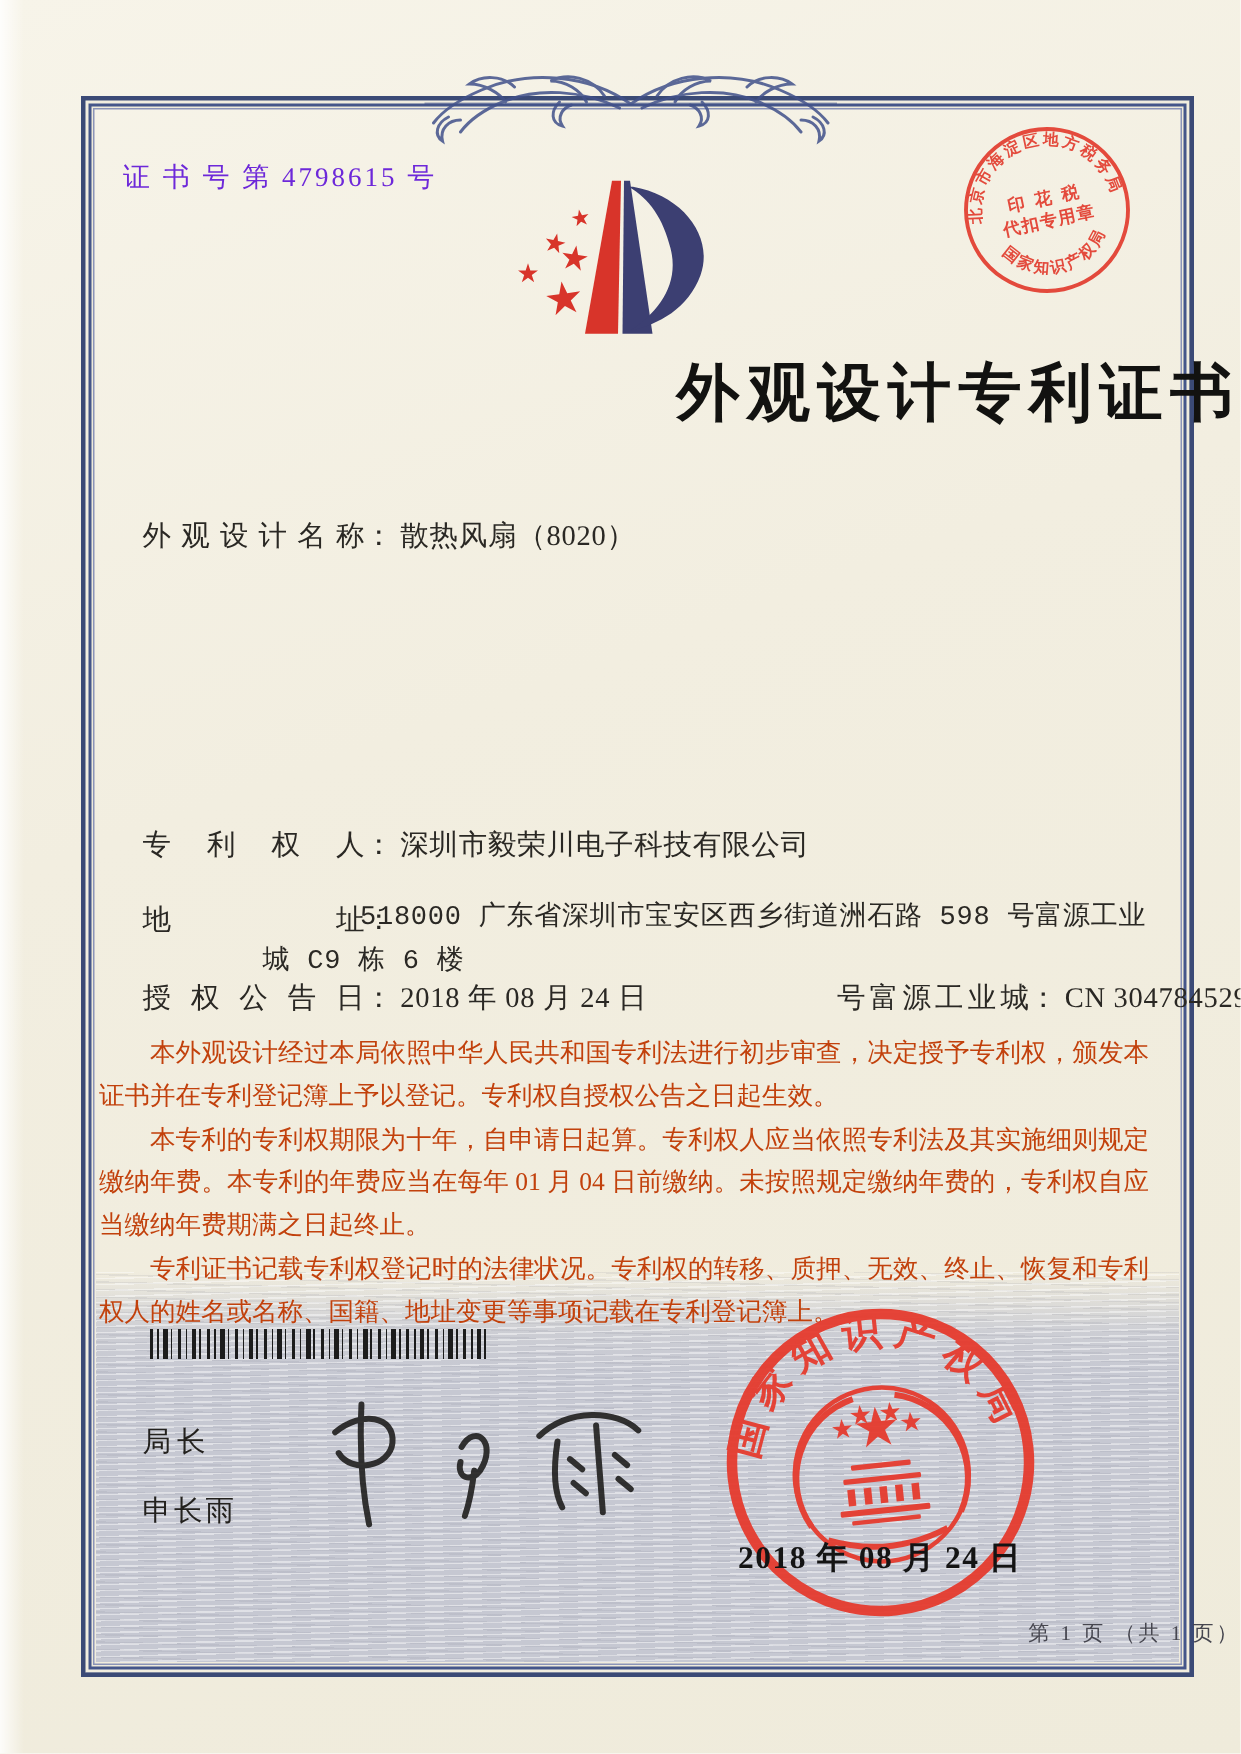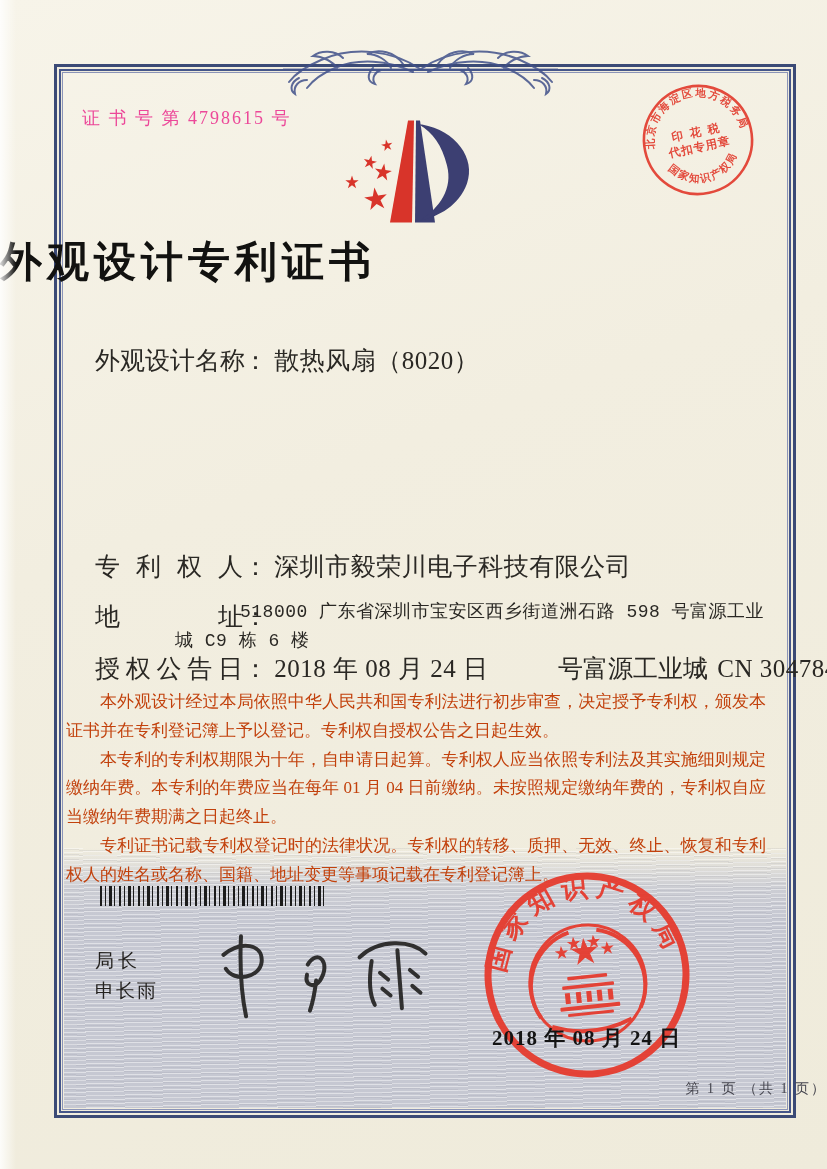--- a/index.html
+++ b/index.html
@@ -24,40 +24,40 @@
   .band{
     position:absolute;left:7px;right:7px;bottom:7px;top:781px;
     background:linear-gradient(180deg,rgba(200,201,212,0) 0,rgba(198,200,210,.85) 40px,#c6c8d2 70px);
   }
   .band::after{content:"";position:absolute;inset:0;
     background:
       repeating-linear-gradient(178.5deg,rgba(255,255,255,.45) 0 1px,rgba(255,255,255,0) 1px 4px),
       repeating-linear-gradient(181.5deg,rgba(120,122,140,.12) 0 1px,rgba(0,0,0,0) 1px 5px);
   }
   .ornament{position:absolute;left:283px;top:38px;width:275px;height:62px;z-index:3;}
-  .cert-no{position:absolute;left:82px;top:106px;font-size:18px;letter-spacing:2px;z-index:2;color:#ec4899;}
+  .cert-no{position:absolute;left:82px;top:106px;font-size:18px;letter-spacing:2px;z-index:2;color:#6d28d9;}
   .tax-stamp{position:absolute;left:638px;top:80px;width:120px;height:120px;z-index:3;transform:rotate(-12deg);opacity:.92;}
   .logo{position:absolute;left:330px;top:113px;width:160px;height:118px;z-index:2;}
-  .title{position:absolute;left:0;right:0;top:234px;text-align:left;font-size:42px;font-weight:700;
+  .title{position:absolute;left:0;right:0;top:234px;text-align:right;font-size:42px;font-weight:700;
     letter-spacing:5px;color:#121210;z-index:2;}
-  .field-row{position:absolute;left:95px;font-size:25px;z-index:2;white-space:nowrap;}
+  .field-row{position:absolute;left:95px;font-size:19px;z-index:2;white-space:nowrap;}
   .field-label{display:inline-block;width:148px;text-align:justify;text-align-last:justify;}
   .field-colon{display:inline-block;}
   .field-value{letter-spacing:.5px;}
   .addr-value{position:absolute;left:175px;top:598px;width:606px;font-size:18px;line-height:29px;
     text-indent:65px;z-index:2;letter-spacing:.5px;font-family:Liberation Mono, monospace;}
   .grant-right{position:absolute;left:463px;top:0;}
   .grant-right .field-label{width:128px;}
   .paras{position:absolute;left:66px;top:688px;width:700px;font-size:17px;line-height:28.8px;
     text-align:justify;color:#c2410c;z-index:2;}
   .paras p{margin:0;text-indent:2em;}
   .barcode{position:absolute;left:100px;top:886px;width:224px;height:20px;z-index:2;
     background:repeating-linear-gradient(90deg,#1c1c1c 0 2px,rgba(0,0,0,0) 2px 5px,#1c1c1c 5px 6px,rgba(0,0,0,0) 6px 9px,#1c1c1c 9px 12px,rgba(0,0,0,0) 12px 14px,#1c1c1c 14px 15px,rgba(0,0,0,0) 15px 19px);}
   .director{position:absolute;left:95px;top:948px;z-index:2;font-size:19px;color:#23211e;}
-  .director .t{margin:0 0 4px 0;letter-spacing:4px;}
+  .director .t{margin:0 0 20px 0;letter-spacing:4px;}
   .director .n{margin:0;letter-spacing:2px;}
   .signature{position:absolute;left:212px;top:922px;width:240px;height:105px;z-index:3;transform:rotate(-1.5deg);}
   .seal{position:absolute;left:480px;top:868px;width:214px;height:214px;z-index:3;transform:rotate(-6deg);opacity:.93;}
   .seal-date{position:absolute;left:492px;top:1024px;z-index:4;font-size:21px;font-weight:700;
     letter-spacing:1px;color:#141414;}
   .page-footer{position:absolute;left:0;right:0;top:1080px;text-align:right;font-size:14px;
     letter-spacing:2px;color:#46464f;z-index:2;}
   .stamp-text{font-weight:700;}
 </style>
 </head>

